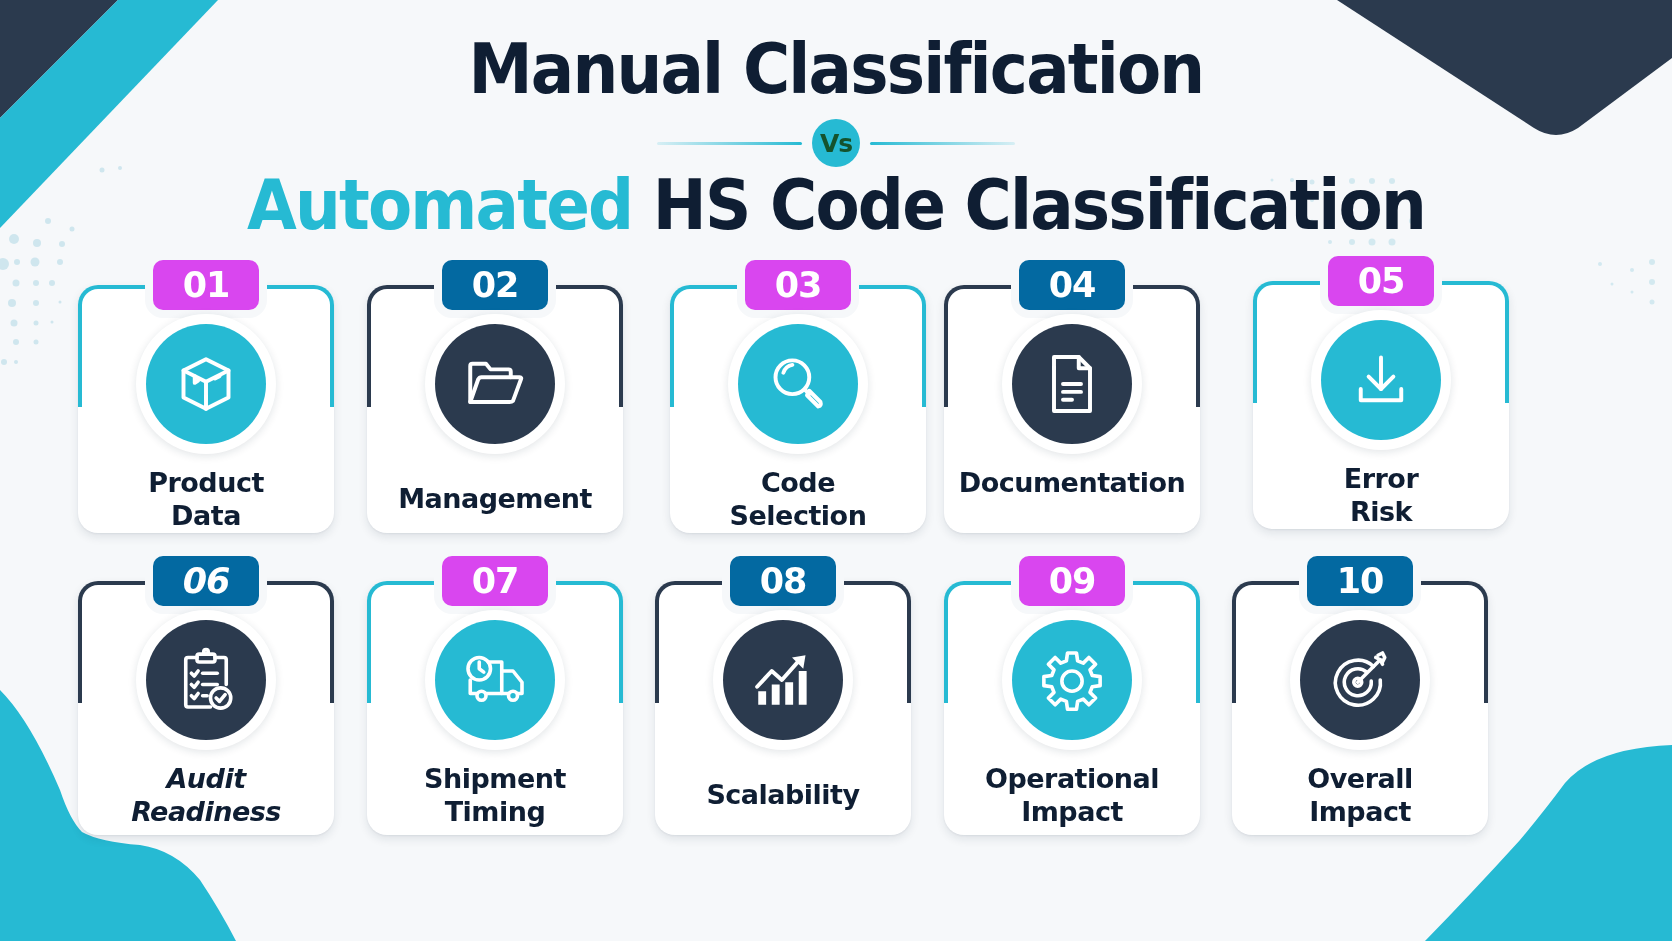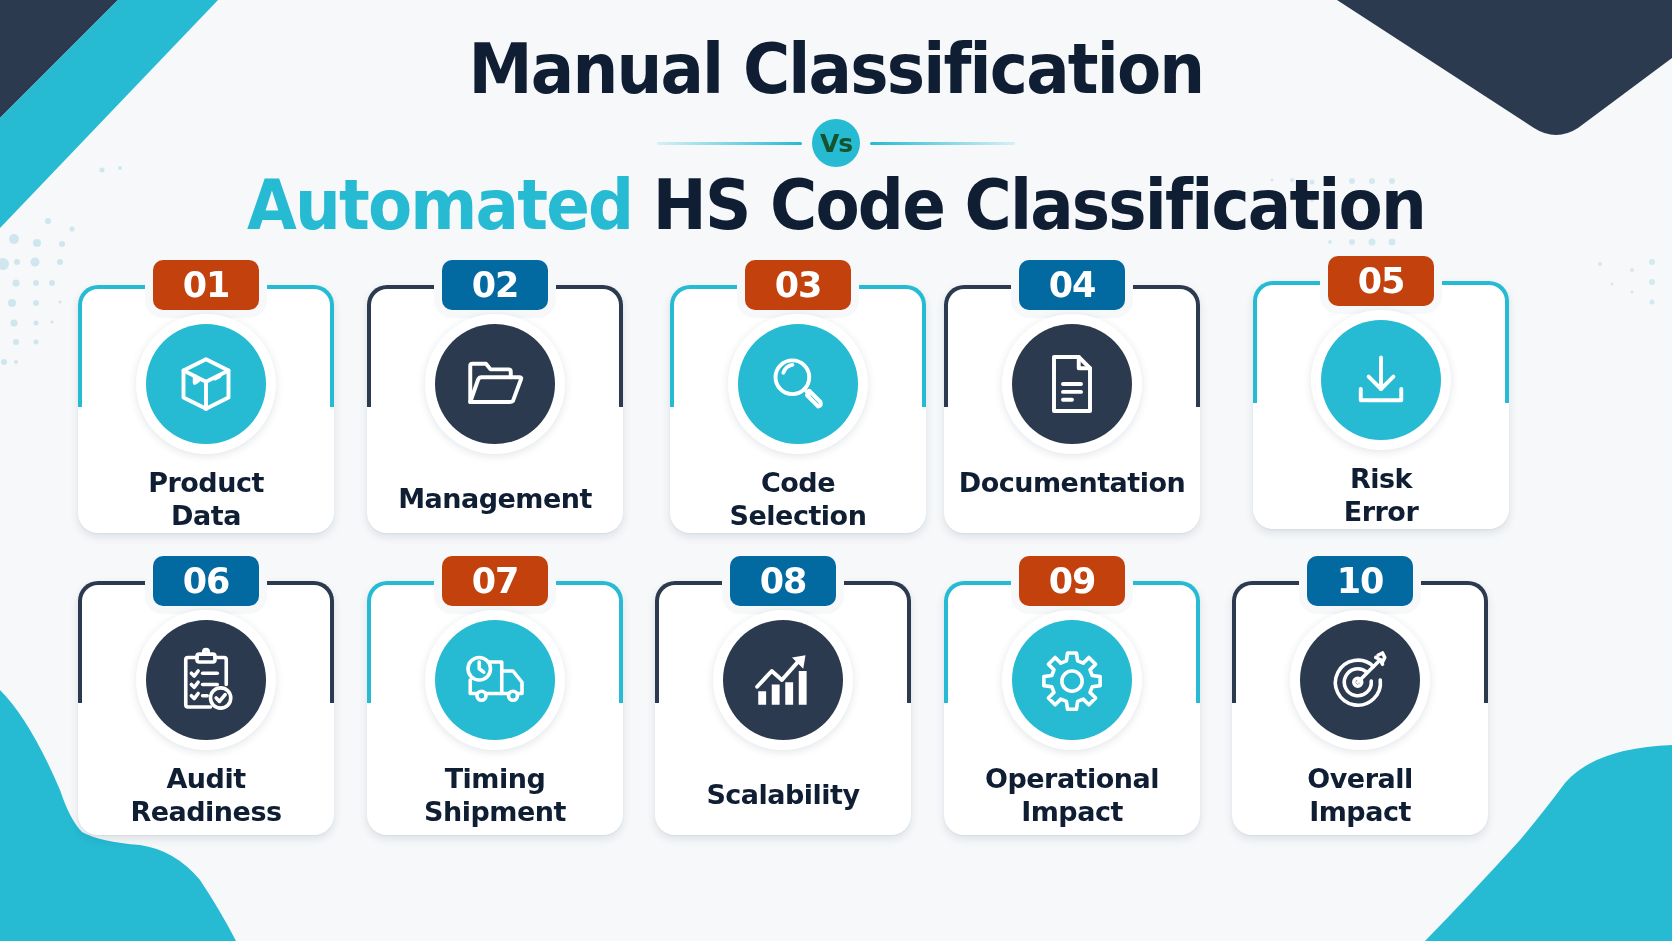--- a/index.html
+++ b/index.html
@@ -52,21 +52,21 @@
       box-shadow: 0 4px 10px rgba(20,40,60,0.10), 0 1px 2px rgba(20,40,60,0.06);
     }
     .card-frame {
       position: absolute; left: 0; top: 25px; width: 256px; height: 122px;
       border: 4px solid #26bad3; border-bottom: none; border-radius: 20px 20px 0 0;
       pointer-events: none;
     }
     .card.navy .card-frame { border-color: #2b3a4e; }
     .num-badge {
       position: absolute; left: 75px; top: 0; width: 106px; height: 50px;
-      border-radius: 10px; background: #c2410c; color: #fff;
+      border-radius: 10px; background: #d946ef; color: #fff;
       display: flex; align-items: center; justify-content: center;
       font-weight: 700; font-size: 35px; letter-spacing: -1px;
       box-shadow: 0 0 0 8px #f6f8fa;
     }
     .card.navy .num-badge { background: #0369a1; }
     .icon-ring {
       position: absolute; left: 58px; top: 54px; width: 140px; height: 140px;
       border-radius: 50%; background: #ffffff;
       box-shadow: 0 2px 8px rgba(20,40,60,0.12);
       display: flex; align-items: center; justify-content: center;
@@ -264,26 +264,26 @@
     <div class="icon-ring">
       <div class="icon-circle">
         <svg viewBox="0 0 64 64" fill="none" stroke="#fff" stroke-width="3.5" stroke-linejoin="round" stroke-linecap="round">
           <path d="M32 12 V40"></path>
           <path d="M21 29 L32 40 L43 29"></path>
           <path d="M14 40 V50 H50 V40"></path>
         </svg>
       </div>
     </div>
     <div class="card-label">
+      <span class="line">Error</span>
       <span class="line">Risk</span>
-      <span class="line">Error</span>
-    </div>
-  </div>
-
-  <div class="card navy" style="left:78px; top:556px; height:279px;">
+    </div>
+  </div>
+
+  <div class="card navy" style="left:78px; top:556px; height:279px;font-style:italic;">
     <div class="card-body"></div>
     <div class="card-frame"></div>
     <div class="num-badge">06</div>
     <div class="icon-ring">
       <div class="icon-circle">
         <svg viewBox="0 0 64 64" fill="none" stroke="#fff" stroke-width="3.2" stroke-linejoin="round" stroke-linecap="round">
           <path d="M24 12 H16 Q14 12 14 14 V54 Q14 56 16 56 H36"></path>
           <path d="M40 12 H48 Q50 12 50 14 V36"></path>
           <rect x="24" y="9" width="16" height="7" rx="2"></rect>
           <circle cx="32" cy="7" r="2"></circle>
@@ -316,22 +316,22 @@
           <path d="M38 24 H48 L56 34 V44 H52"></path>
           <path d="M24 44 H44"></path>
           <circle cx="20" cy="46" r="4"></circle>
           <circle cx="48" cy="46" r="4"></circle>
           <circle cx="18" cy="22" r="10"></circle>
           <path d="M18 16 V22 L22 25"></path>
         </svg>
       </div>
     </div>
     <div class="card-label">
+      <span class="line">Shipment</span>
       <span class="line">Timing</span>
-      <span class="line">Shipment</span>
     </div>
   </div>
 
   <div class="card navy" style="left:655px; top:556px; height:279px;">
     <div class="card-body"></div>
     <div class="card-frame"></div>
     <div class="num-badge">08</div>
     <div class="icon-ring">
       <div class="icon-circle">
         <svg viewBox="0 0 64 64" fill="#fff" stroke="none">

